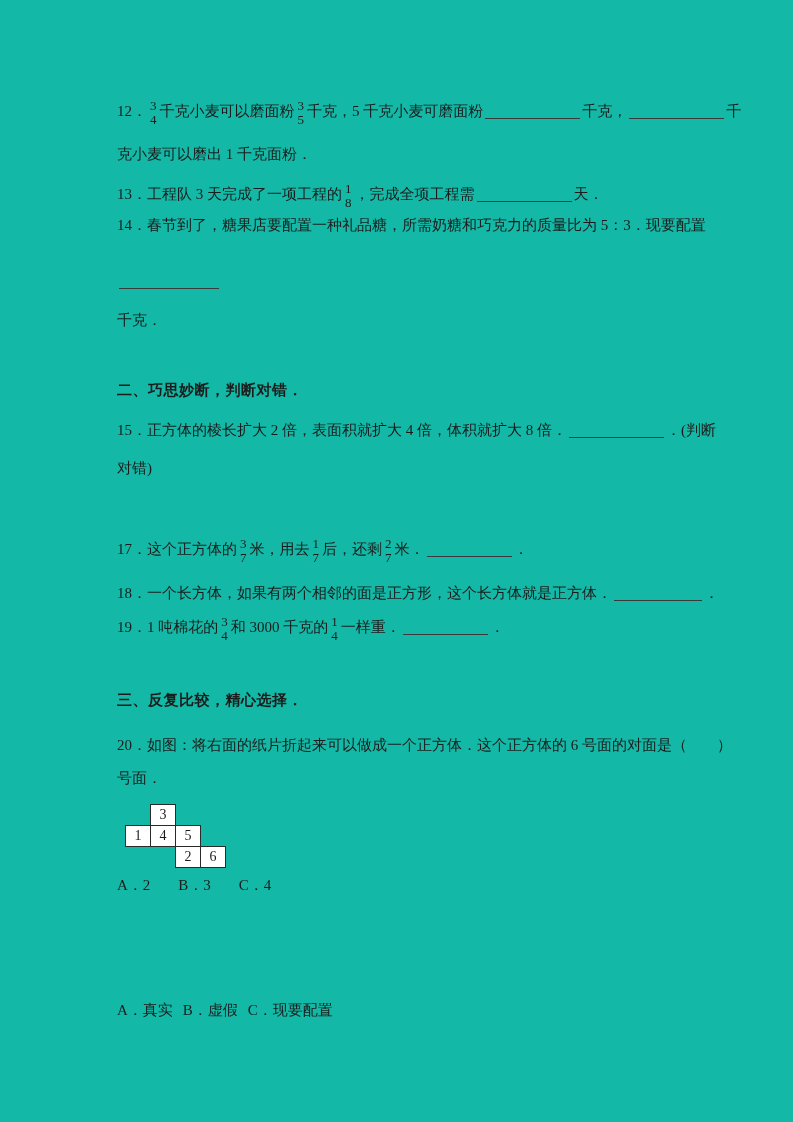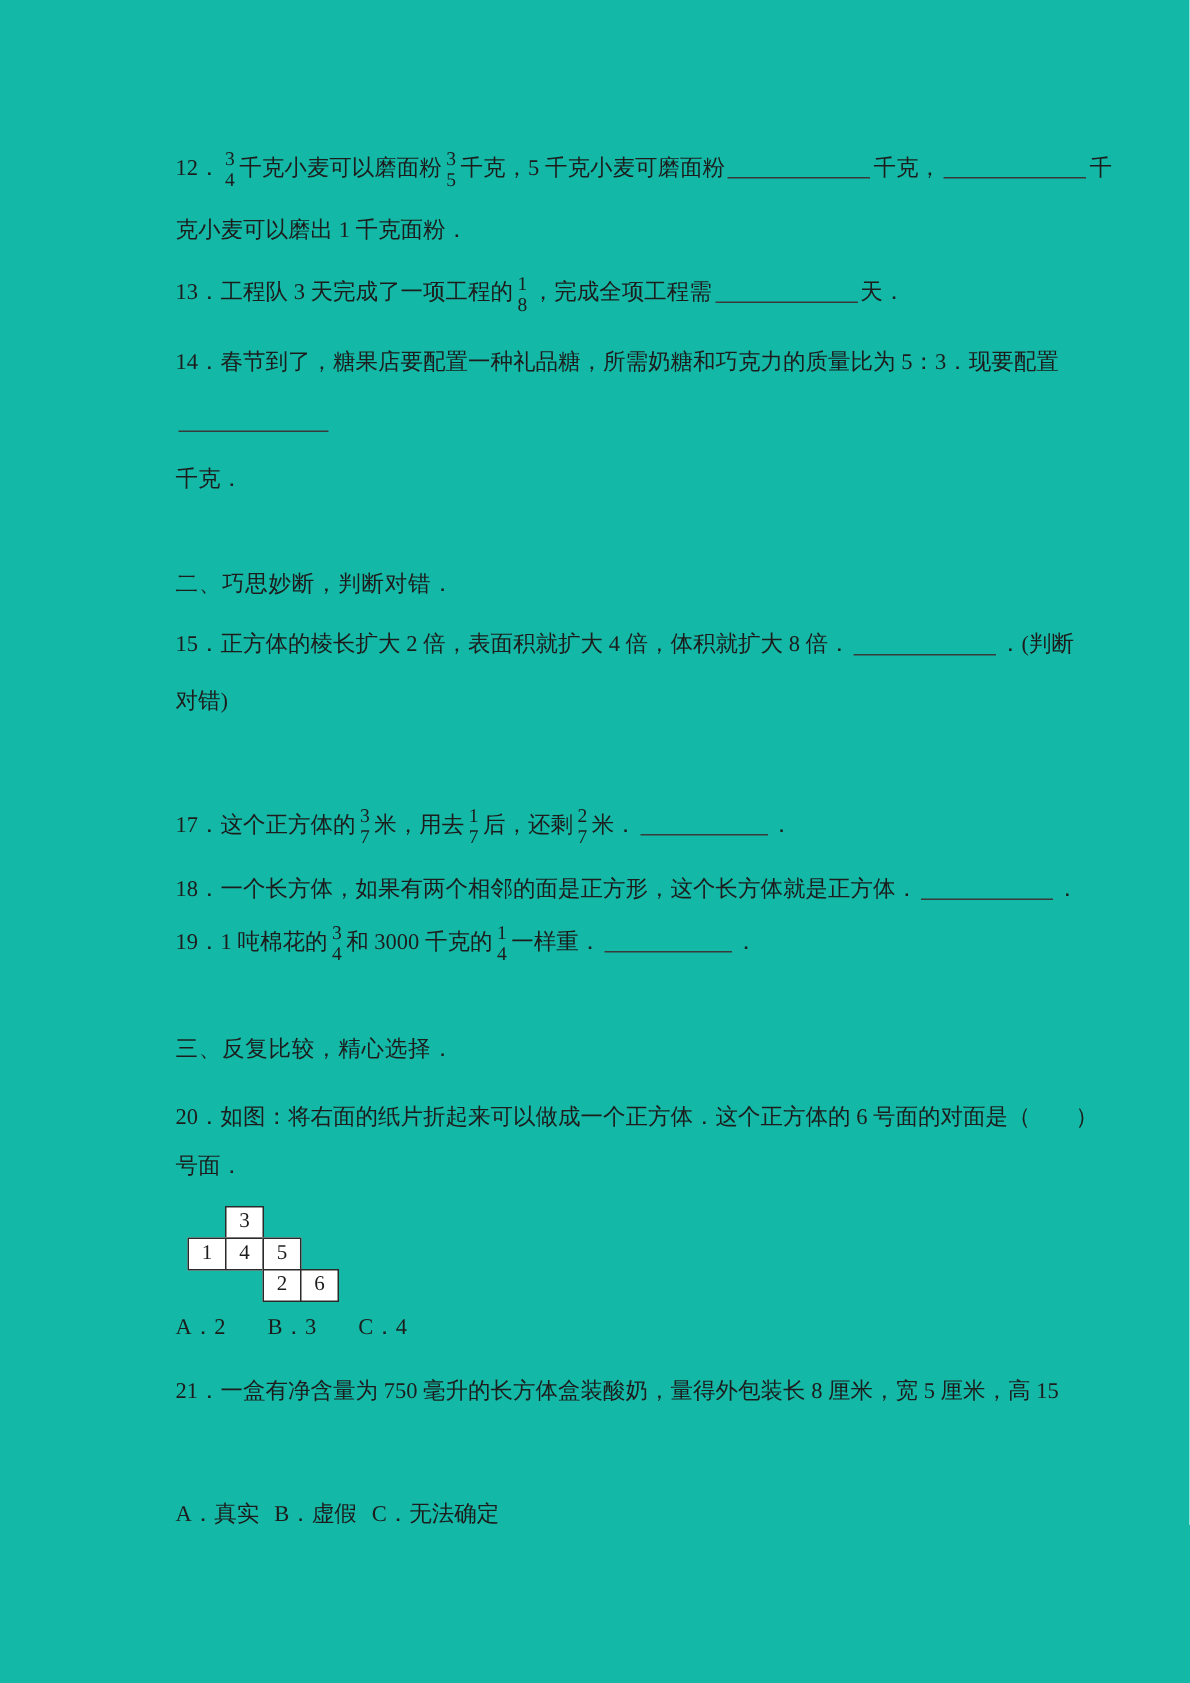--- a/index.html
+++ b/index.html
@@ -2,21 +2,21 @@
 <html><head>
 <meta charset="utf-8">
 <style>
   html,body { margin:0; padding:0; background:#ffffff; }
   .page {
     position:relative; width:793px; height:1122px; background:#14b8a6;
     font-family:"Liberation Serif","DejaVu Serif",serif;
     color:#1c1c1c; font-size:15px; overflow:hidden;
   }
   .line { position:absolute; left:117px; white-space:nowrap; line-height:22px; }
-  .sec-title { font-weight:normal; letter-spacing:0.5px; }
+  .sec-title { font-weight:bold; letter-spacing:0.5px; }
   .blank {
     display:inline-block; height:16px; vertical-align:-3px;
     border-bottom:1px solid #3a3a3a; margin:0 2px;
   }
   .w85{width:85px} .w88{width:88px} .w90{width:90px} .w95{width:95px} .w100{width:100px}
   .frac { display:inline-block; vertical-align:middle; text-align:center; margin:0 3px; }
   .frac span { display:block; font-size:13px; line-height:14px; }
   .net { position:absolute; left:125px; top:804px; width:110px; height:70px; }
   .cell {
     position:absolute; width:26px; height:22px; box-sizing:border-box;
@@ -37,21 +37,21 @@
     <span>12．</span><span class="frac"><span>3</span><span>4</span></span><span>千克小麦可以磨面粉</span><span class="frac"><span>3</span><span>5</span></span><span>千克，5 千克小麦可磨面粉</span><span class="blank w95"></span><span>千克，</span><span class="blank w95"></span><span>千</span>
   </div>
   <div class="line" style="top:143px">
     <span>克小麦可以磨出 1 千克面粉．</span>
   </div>
 
   <div class="line" style="top:182px">
     <span>13．</span><span>工程队 3 天完成了一项工程的</span><span class="frac"><span>1</span><span>8</span></span><span>，完成全项工程需</span><span class="blank w95"></span><span>天．</span>
   </div>
 
-  <div class="line" style="top:231px">
+  <div class="line" style="top:214px">
     <span>14．</span><span>春节到了，糖果店要配置一种礼品糖，所需奶糖和巧克力的质量比为 5：3．现要配置</span>
   </div>
   <div class="line" style="top:270px">
     <span class="blank w100"></span>
   </div>
   <div class="line" style="top:309px">
     <span>千克．</span>
   </div>
 
   <div class="line sec-title" style="top:379px">
@@ -95,21 +95,18 @@
     <div class="cell r2 c2">4</div>
     <div class="cell r2 c3">5</div>
     <div class="cell r3 c3">2</div>
     <div class="cell r3 c4">6</div>
   </div>
 
   <div class="line" style="top:874px">
     <span class="opt-wide">A．2</span><span class="opt-wide">B．3</span><span>C．4</span>
   </div>
 
-  <div class="line" style="top:917px">
-    <span>21．</span><span>一盒有净含量为 750 毫升的长方体盒装酸奶，量得外包装长 8 厘米，宽 5 厘米，高 15</span>
-  </div>
 
   <div class="line" style="top:999px">
-    <span class="opt-narrow">A．真实</span><span class="opt-narrow">B．虚假</span><span>C．无法确定</span>
+    <span class="opt-narrow">A．真实</span><span class="opt-narrow">B．虚假</span><span>C．现要配置</span>
   </div>
 
 </div>
 
 </body></html>

